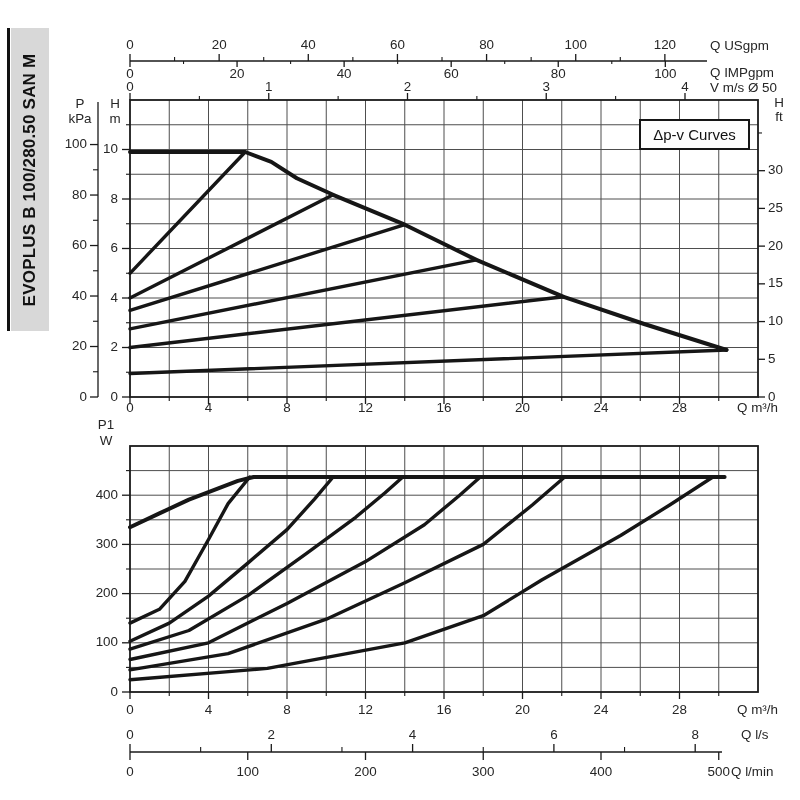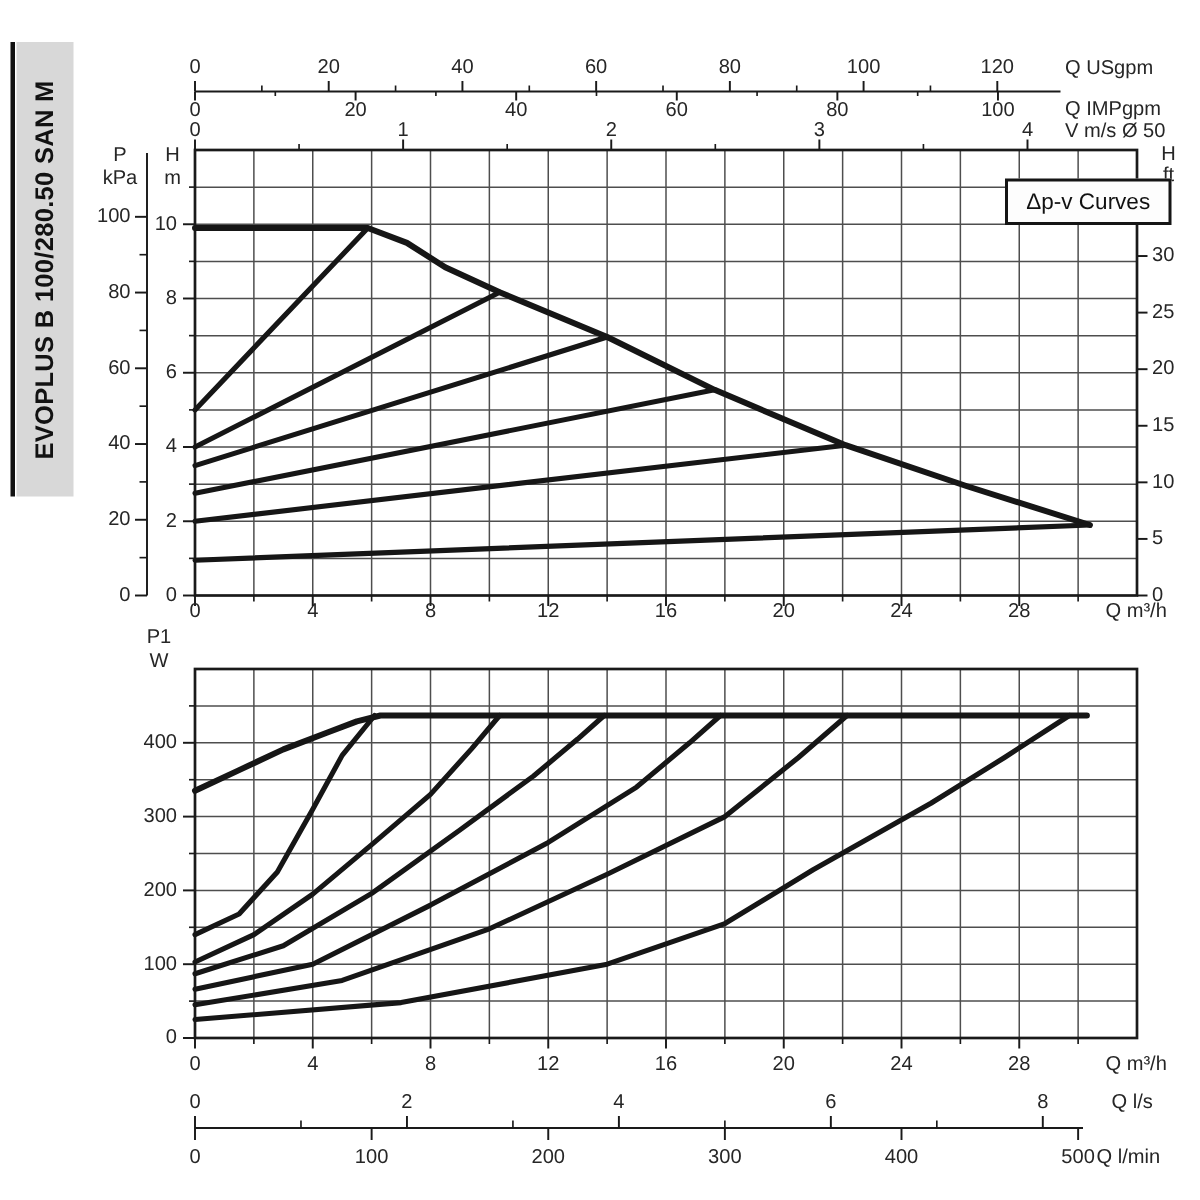--- a/index.html
+++ b/index.html
@@ -3,21 +3,21 @@
 <meta charset="utf-8">
 <style>
   html,body{margin:0;padding:0;background:#ffffff;}
   .page{position:relative;width:800px;height:800px;background:#ffffff;
         font-family:"Liberation Sans",sans-serif;overflow:hidden;}
   .side-bar{position:absolute;left:7px;top:28px;width:3px;height:303px;}
   .side-label{position:absolute;left:11px;top:28px;width:38px;height:303px;
         display:flex;align-items:center;justify-content:center;}
   .side-label span{transform:rotate(-90deg);white-space:nowrap;
         font-size:17px;font-weight:bold;letter-spacing:0.2px;color:#121212;}
-  .legend-box{position:absolute;left:670px;top:119px;width:107px;height:27px;
+  .legend-box{position:absolute;left:639px;top:119px;width:107px;height:27px;
         border:2px solid #151515;background:#fdfdfd;display:flex;
         align-items:center;justify-content:center;font-size:15px;color:#111;}
   svg{position:absolute;left:0;top:0;}
 </style>
 </head>
 <body>
 
 <div class="page">
   <div class="side-bar" style="background: rgb(17, 17, 17);"></div>
   <div class="side-label" style="background: rgb(216, 216, 216);">

